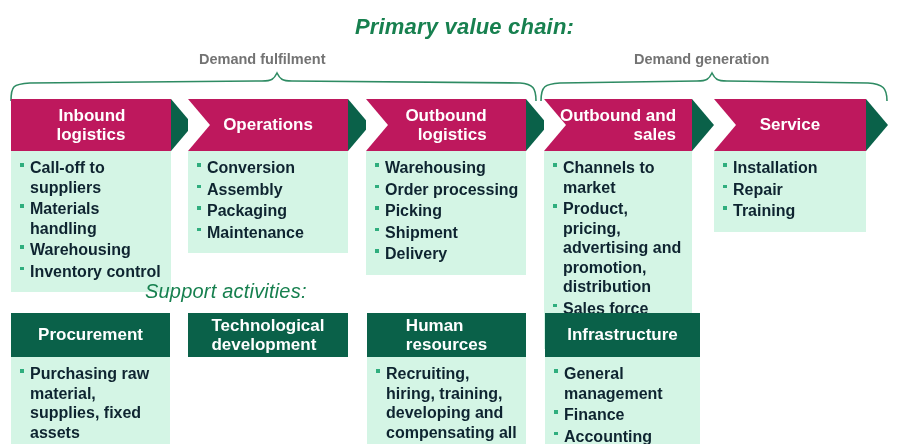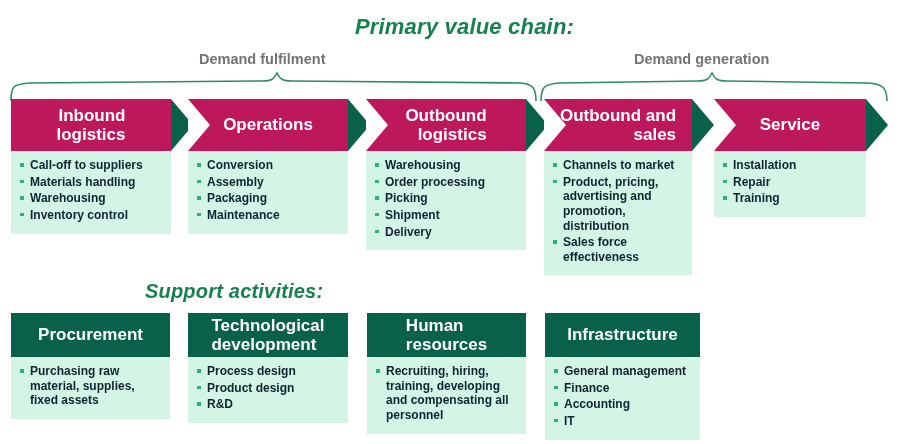--- a/index.html
+++ b/index.html
@@ -21,21 +21,21 @@
     font-weight:bold;
     font-style:italic;
     color:#17804F;
     letter-spacing:0.2px;
     margin-left:29px;
   }
   .support-title{
     position:absolute;
     left:145px;top:280px;
     font-size:20px;
-    font-weight:bold;
+    font-weight:normal;
     font-style:italic;
     color:#17804F;
     letter-spacing:0.2px;
   }
 
   
   .brace-label{
     position:absolute;
     font-size:14.5px;
     font-weight:bold;
@@ -88,21 +88,21 @@
     padding:7px 4px 9px 6px;
     box-sizing:border-box;
   }
   ul.items{
     margin:0;padding:0;list-style:none;
   }
   ul.items li{
     position:relative;
     padding-left:13px;
     margin-bottom:2px;
-    font-size:12px;
+    font-size:16px;
     font-weight:bold;
     color:#0E2430;
     line-height:1.22;
   }
   ul.items li:before{
     content:"";
     position:absolute;
     left:3px;top:5px;
     width:3.5px;height:3.5px;
     background:#2FAE7E;
@@ -253,27 +253,20 @@
       </div>
     </div>
 
     <div class="sup-col" style="left:188px;width:160px;">
       <div class="sup-head">
         <span>
           <span>Technological</span><br>
           <span>development</span>
         </span>
       </div>
-      <div class="body">
-        <ul class="items">
-          <li>Process design</li>
-          <li>Product design</li>
-          <li>R&amp;D</li>
-        </ul>
-      </div>
     </div>
 
     <div class="sup-col" style="left:367px;width:159px;">
       <div class="sup-head">
         <span>
           <span>Human</span><br>
           <span>resources</span>
         </span>
       </div>
       <div class="body">

